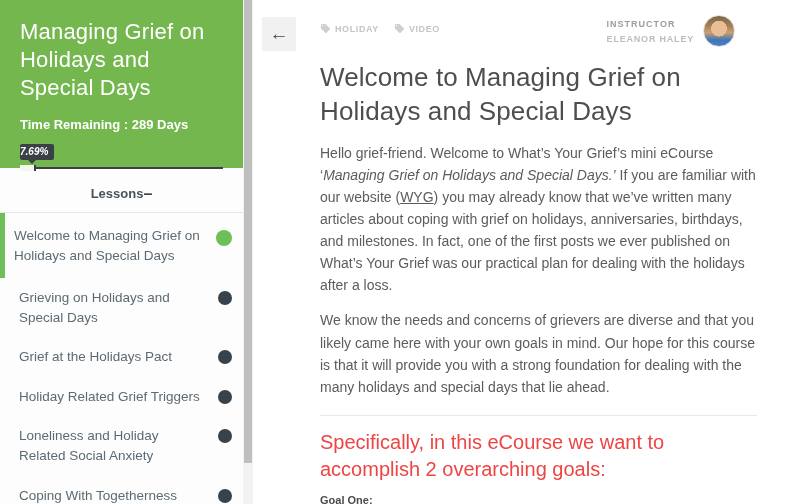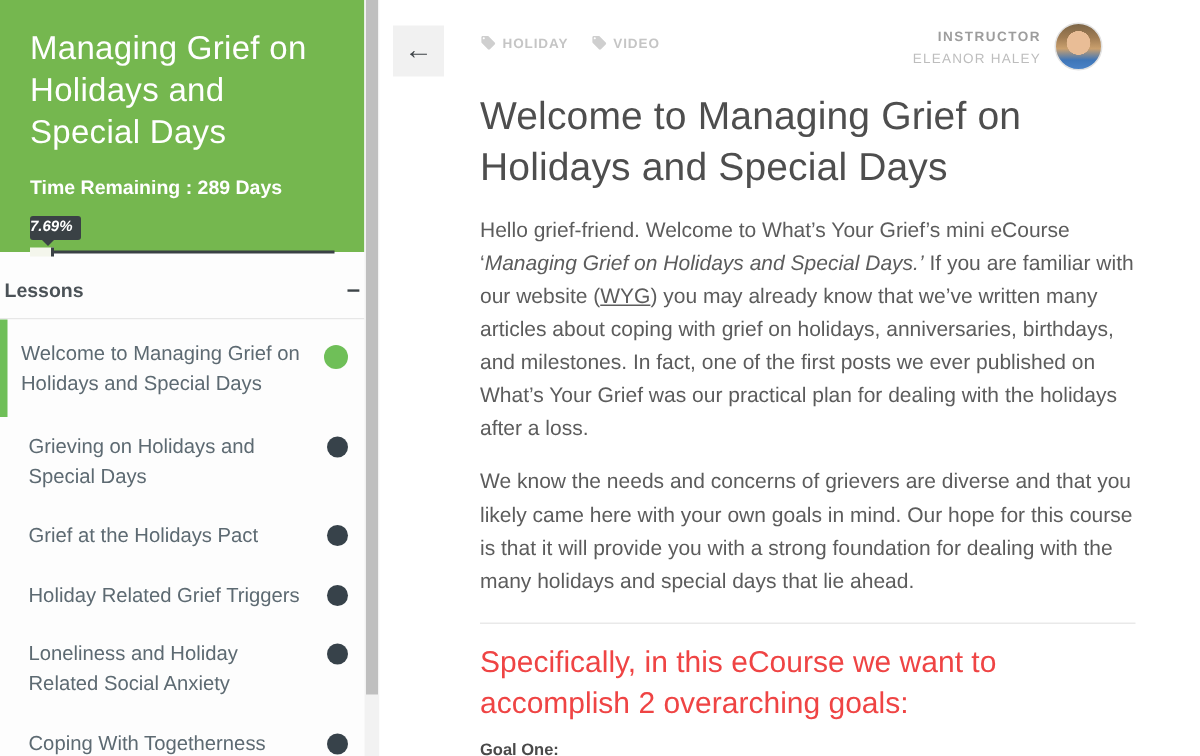--- a/index.html
+++ b/index.html
@@ -39,23 +39,23 @@
     position: absolute;
     left: 8px; bottom: -4px;
     border-left: 4px solid transparent;
     border-right: 4px solid transparent;
     border-top: 4px solid #3a4145;
   }
   .progress-track { margin-top: 7px; height: 2px; background: #3a4145; position: relative; }
   .progress-fill { position: absolute; left: 0; top: -2px; height: 6px; width: 7.69%; background: #f4f6ec; border-right: 2px solid #3a4145; }
 
   .lessons-header {
-    display: flex; justify-content: space-between; align-items: center;
+    display: flex; justify-content: center; align-items: center;
     margin-top: 7px;
-    padding: 11px 3px;
+    padding: 11px 19px;
     border-bottom: 1px solid #e7e7e7;
     color: #4b5257;
     font-size: 13px; font-weight: 700;
   }
   .collapse-btn { font-size: 16px; font-weight: 700; color: #3d4448; cursor: pointer; line-height: 10px; }
   .lesson-list { background: #fdfdfd; }
   .lesson-item {
     display: flex; justify-content: space-between; align-items: flex-start;
     padding: 10px 11px 10px 14px;
     font-size: 13.5px; line-height: 1.45;
@@ -85,23 +85,23 @@
     font-size: 19px; color: #3f4448;
     cursor: pointer;
   }
   .content { margin: 0 43px 0 67px; }
 
   .meta-row { display: flex; justify-content: space-between; align-items: flex-start; padding-top: 15px; }
   .tags { display: flex; gap: 15px; padding-top: 8px; }
   .tag { display: flex; align-items: center; gap: 4px; color: #c5c5c5; font-size: 9px; font-weight: 700; letter-spacing: 0.6px; cursor: pointer; }
   .tag svg { width: 11px; height: 11px; fill: #cfcfcf; }
   .instructor { display: flex; align-items: center; gap: 9px; margin-right: 22px; }
-  .instructor-text { text-align: right; }
+  .instructor-text { }
   .instructor-label { font-size: 9px; letter-spacing: 1px; color: #9d9d9d; font-weight: 700; }
-  .instructor-name { font-size: 9px; letter-spacing: 0.8px; color: #bdbdbd; font-weight: 400; margin-top: 5px; }
+  .instructor-name { font-size: 9px; letter-spacing: 0.8px; color: #bdbdbd; font-weight: 700; margin-top: 5px; }
   .avatar {
     width: 32px; height: 32px; border-radius: 50%; flex: none;
     background:
       radial-gradient(circle at 50% 42%, #e9bd96 0 34%, transparent 35%),
       linear-gradient(180deg, #7d6647 0%, #a07c53 30%, #caa06e 55%, #3f76b8 80%, #4a82c6 100%);
     border: 1px solid #e2e2e2;
   }
 
   h1.lesson-heading {
     margin-top: 13px;

